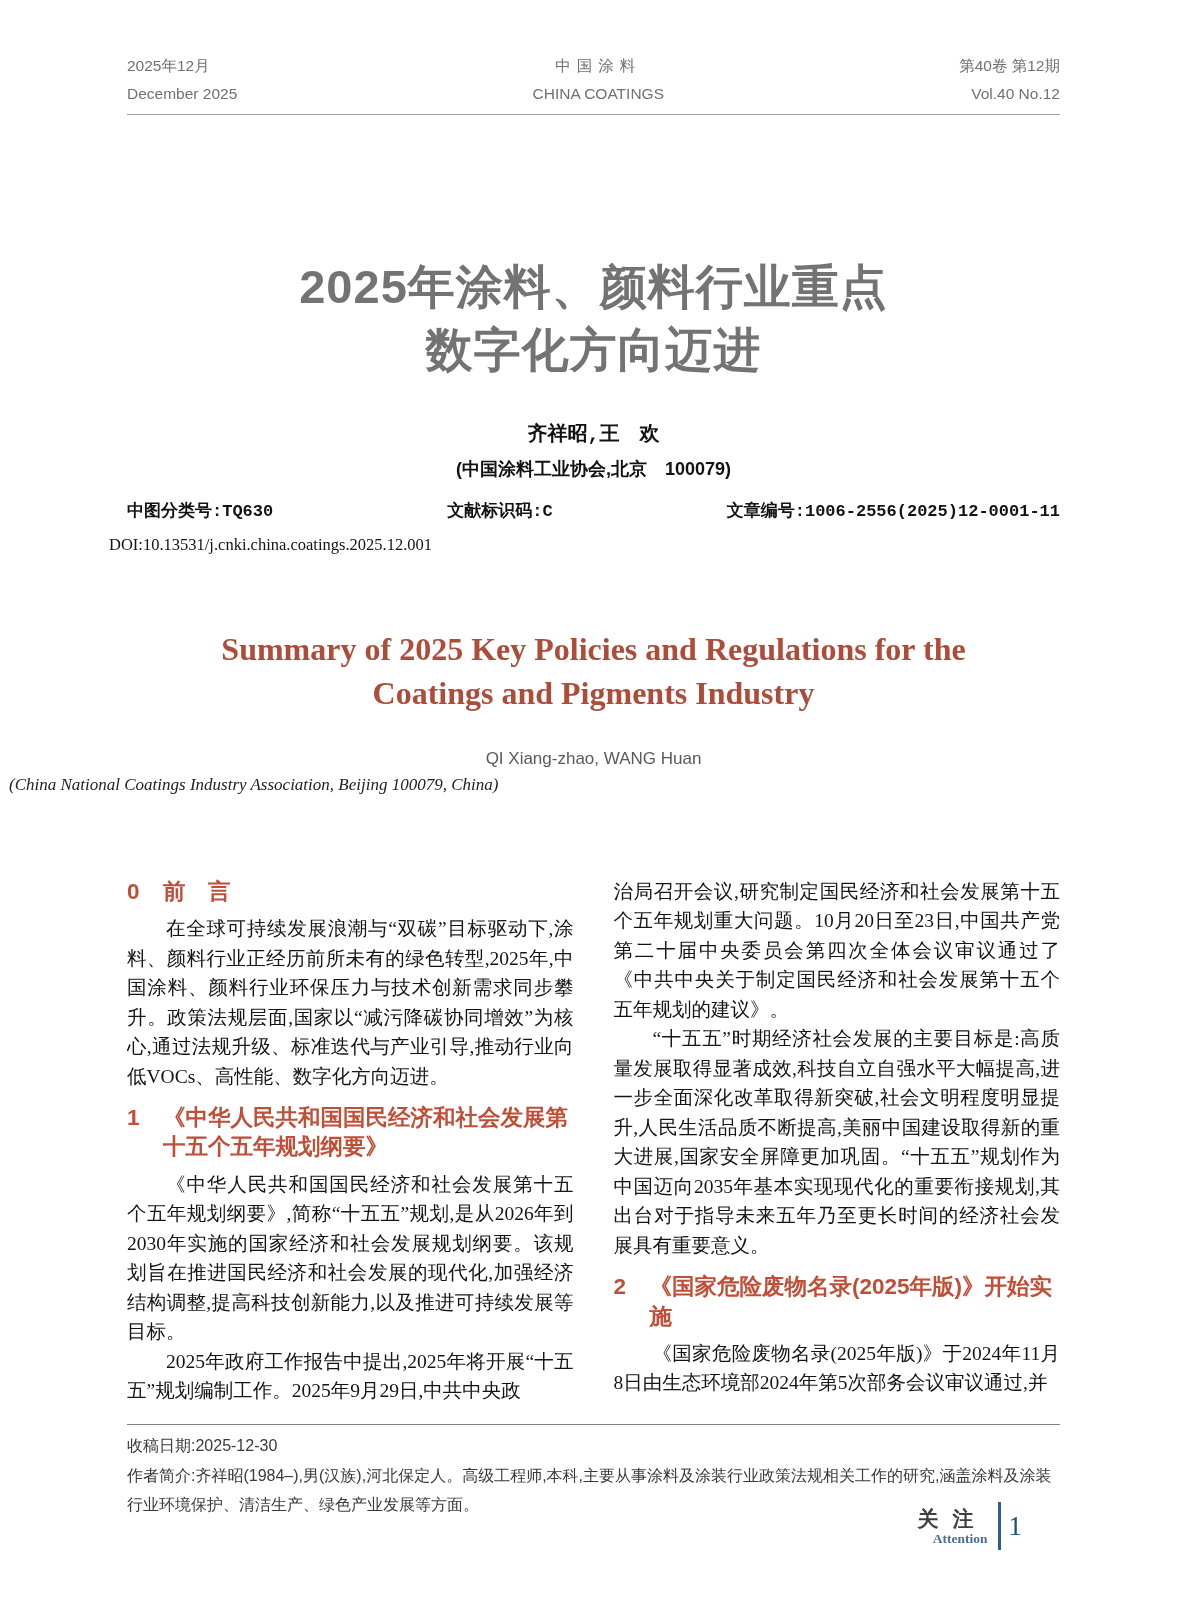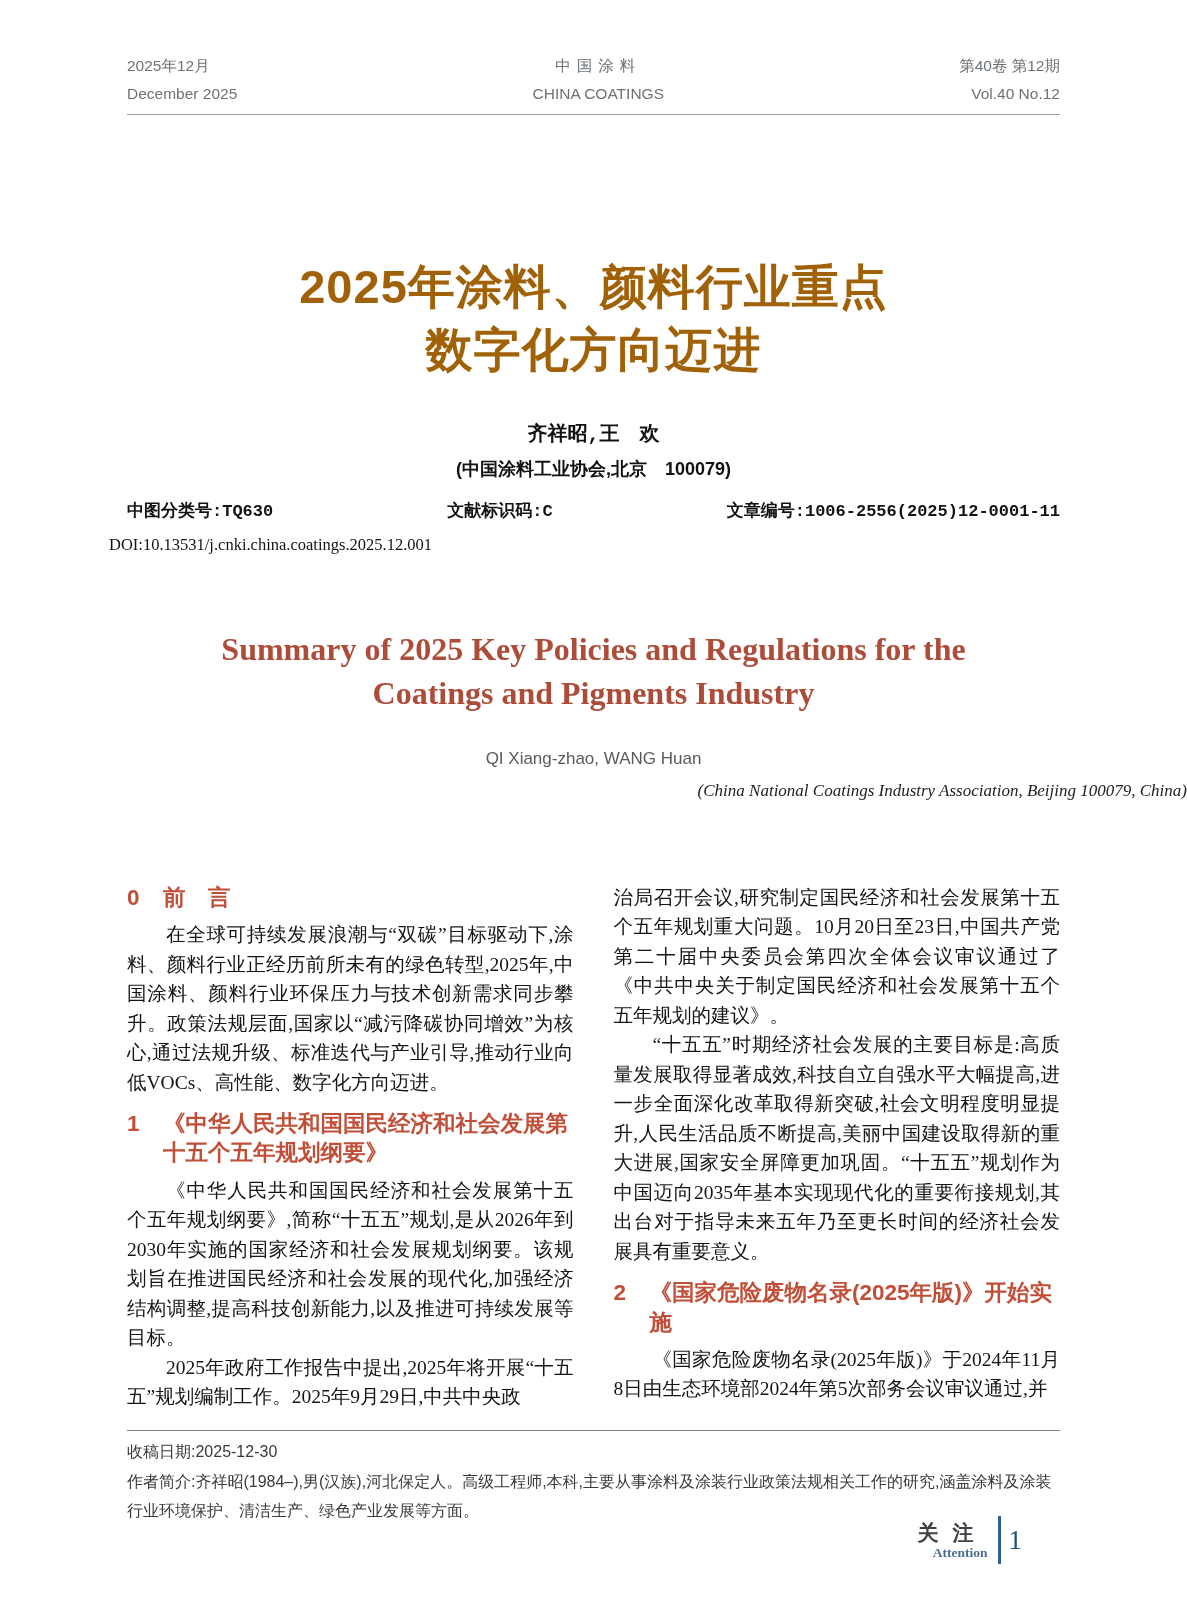--- a/index.html
+++ b/index.html
@@ -16,21 +16,21 @@
     line-height:1.8; color:#6d7277;align-items:flex-end;
   }
   .hdr-col-c { text-align:center; }
   .hdr-col-r { text-align:right; }
   .hdr-cn-center { letter-spacing:6px; }
   .hdr-rule { margin:6px 127px 0; border:none; border-top:1.5px solid #9b9fa3; }
   
   .cn-title {
     margin:140px 127px 12px; text-align:center;
     font-family:"Liberation Sans", sans-serif; font-weight:bold;
-    font-size:47px; line-height:1.35; letter-spacing:1px; color:#a16207;
+    font-size:47px; line-height:1.35; letter-spacing:1px; color:#737373;
   }
   .authors-cn {
     margin-top:38px; text-align:center; font-family:Liberation Mono, monospace;
     font-weight:bold; font-size:20px; color:#111;
   }
   .affil-cn {
     margin-top:10px; text-align:center; font-family:"Liberation Sans", sans-serif;
     font-weight:bold; font-size:18px; color:#111;
   }
   .meta-row {
@@ -45,22 +45,22 @@
   
   .en-title {
     margin:72px 100px 0; text-align:center; font-family:"Liberation Serif", serif;
     font-weight:bold; font-size:32px; line-height:1.38; color:#ad4c38;
   }
   .en-authors {
     margin-top:34px; text-align:center; font-family:"Liberation Sans", sans-serif;
     font-size:17px; color:#5a5a5a;
   }
   .en-affil {
-    margin-top:12px; text-align:right; font-family:"Liberation Serif", serif;
-    font-style:italic; font-size:17px; color:#222;
+    margin-top:6px; text-align:left; font-family:"Liberation Serif", serif;
+    font-style:italic; font-size:17px; color:#222;padding-left:9px;
   }
   
   .body-cols {
     margin:82px 127px 0; display:flex; gap:40px; height:545px; overflow:hidden;
   }
   .col { flex:1 1 0; min-width:0; }
   .para {
     font-size:19.5px; line-height:29.5px; text-align:justify;
     text-indent:2em; color:#141414;
   }
@@ -73,21 +73,21 @@
   .sec-num { width:1.6em; flex:0 0 auto; }
   .sec-title { flex:1 1 auto; }
   
   .fn-rule { margin:2px 127px 0; border:none; border-top:1.5px solid #808080; }
   .footnotes {
     margin:6px 127px 0; font-family:Liberation Sans, sans-serif;
     font-size:16px; line-height:1.85; color:#3a3a3a;
   }
   
   .page-footer {
-    position:absolute; right:165px; bottom:36px;
+    position:absolute; right:165px; bottom:50px;
     display:flex; align-items:center;justify-content:flex-end;
   }
   .footer-labels { text-align:right; margin-right:10px; }
   .footer-cn {
     font-family:"Liberation Sans", sans-serif; font-weight:bold;
     font-size:21px; letter-spacing:14px; color:#3c4146; text-indent:14px;
   }
   .footer-en {
     font-family:"Liberation Serif", serif; font-weight:bold;
     font-size:13.5px; color:#4a6d96; margin-top:-2px;

